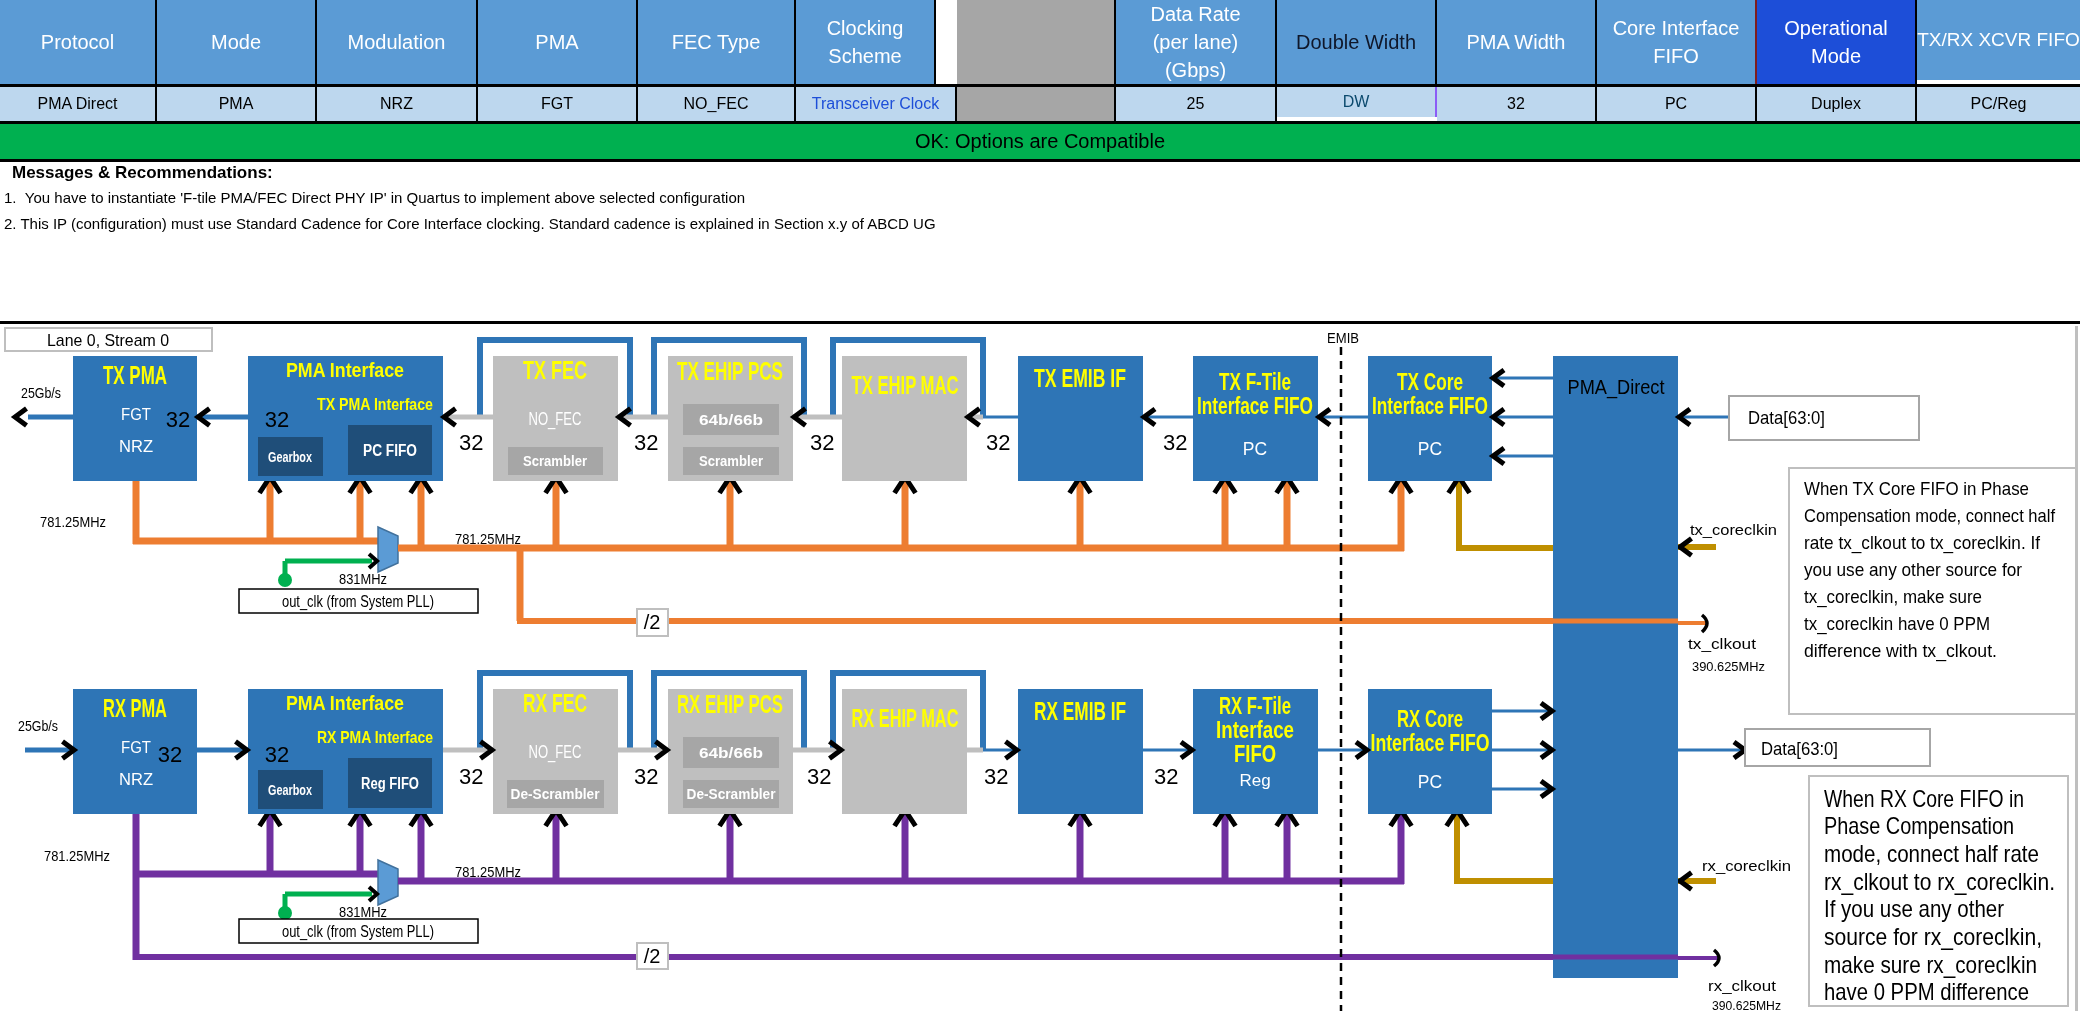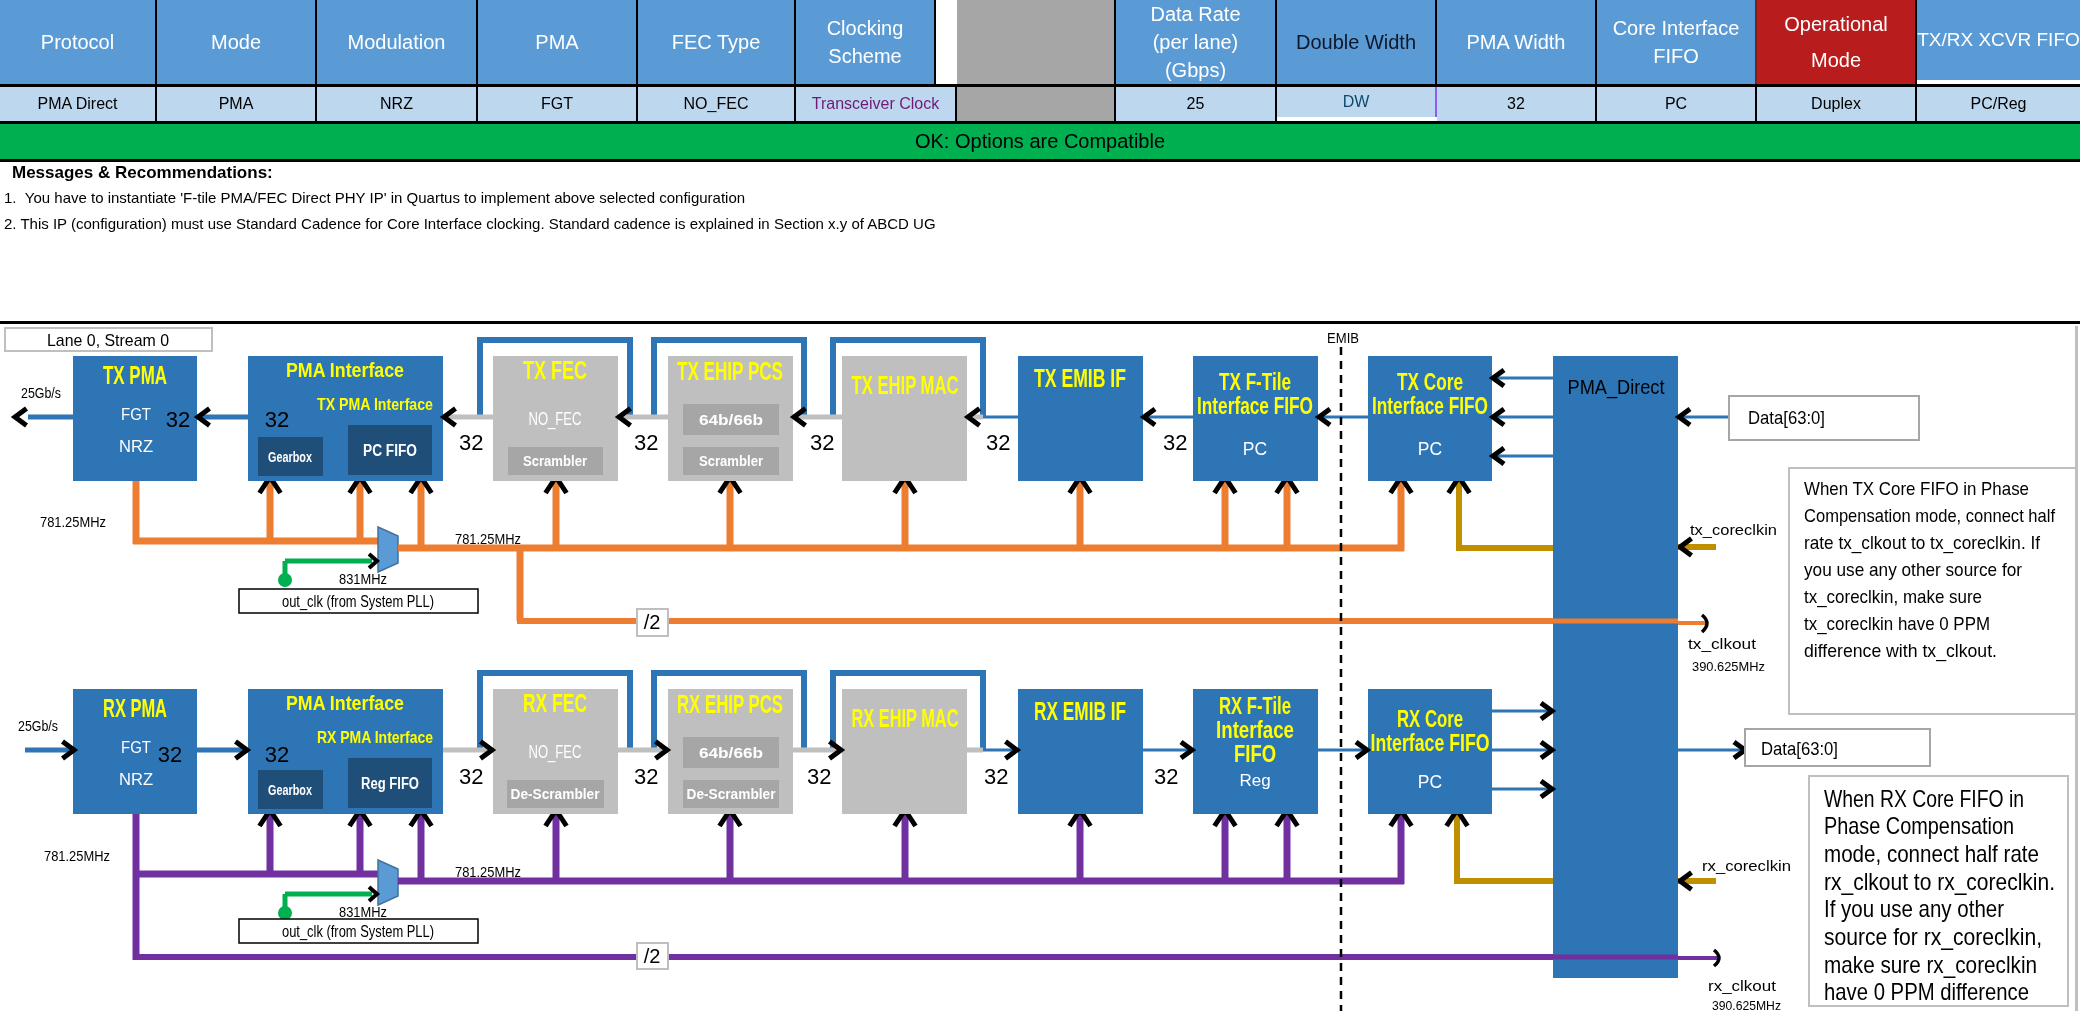--- a/index.html
+++ b/index.html
@@ -9,32 +9,32 @@
     <div style="position:absolute;left:0px;top:87px;width:157px;height:34px;background:#BDD7EE;border-right:2px solid #000;box-sizing:border-box;display:flex;align-items:center;justify-content:center;text-align:center;color:#000;font-size:16px">PMA Direct</div>
     <div style="position:absolute;left:157px;top:0;width:160px;height:84px;background:#5B9BD5;border-right:2px solid #000;box-sizing:border-box;display:flex;align-items:center;justify-content:center;text-align:center;color:#fff;font-size:20px;line-height:28px">Mode</div>
     <div style="position:absolute;left:157px;top:87px;width:160px;height:34px;background:#BDD7EE;border-right:2px solid #000;box-sizing:border-box;display:flex;align-items:center;justify-content:center;text-align:center;color:#000;font-size:16px">PMA</div>
     <div style="position:absolute;left:317px;top:0;width:161px;height:84px;background:#5B9BD5;border-right:2px solid #000;box-sizing:border-box;display:flex;align-items:center;justify-content:center;text-align:center;color:#fff;font-size:20px;line-height:28px">Modulation</div>
     <div style="position:absolute;left:317px;top:87px;width:161px;height:34px;background:#BDD7EE;border-right:2px solid #000;box-sizing:border-box;display:flex;align-items:center;justify-content:center;text-align:center;color:#000;font-size:16px">NRZ</div>
     <div style="position:absolute;left:478px;top:0;width:160px;height:84px;background:#5B9BD5;border-right:2px solid #000;box-sizing:border-box;display:flex;align-items:center;justify-content:center;text-align:center;color:#fff;font-size:20px;line-height:28px">PMA</div>
     <div style="position:absolute;left:478px;top:87px;width:160px;height:34px;background:#BDD7EE;border-right:2px solid #000;box-sizing:border-box;display:flex;align-items:center;justify-content:center;text-align:center;color:#000;font-size:16px">FGT</div>
     <div style="position:absolute;left:638px;top:0;width:158px;height:84px;background:#5B9BD5;border-right:2px solid #000;box-sizing:border-box;display:flex;align-items:center;justify-content:center;text-align:center;color:#fff;font-size:20px;line-height:28px">FEC Type</div>
     <div style="position:absolute;left:638px;top:87px;width:158px;height:34px;background:#BDD7EE;border-right:2px solid #000;box-sizing:border-box;display:flex;align-items:center;justify-content:center;text-align:center;color:#000;font-size:16px">NO_FEC</div>
     <div style="position:absolute;left:796px;top:0;width:140px;height:84px;background:#5B9BD5;border-right:2px solid #000;box-sizing:border-box;display:flex;align-items:center;justify-content:center;text-align:center;color:#fff;font-size:20px;line-height:28px">Clocking<br>Scheme</div>
-    <div style="position:absolute;left:796px;top:87px;width:161px;height:34px;background:#BDD7EE;border-right:2px solid #000;box-sizing:border-box;display:flex;align-items:center;justify-content:center;text-align:center;color:#701a75;font-size:16px">Transceiver Clock</div>
+    <div style="position:absolute;left:796px;top:87px;width:161px;height:34px;background:#BDD7EE;border-right:2px solid #000;box-sizing:border-box;display:flex;align-items:center;justify-content:center;text-align:center;color:#1d4ed8;font-size:16px">Transceiver Clock</div>
     <div style="position:absolute;left:957px;top:0;width:159px;height:84px;background:#A6A6A6;border-right:2px solid #000;box-sizing:border-box;display:flex;align-items:center;justify-content:center;text-align:center;color:#fff;font-size:20px;line-height:28px"></div>
     <div style="position:absolute;left:957px;top:87px;width:159px;height:34px;background:#A6A6A6;border-right:2px solid #000;box-sizing:border-box;display:flex;align-items:center;justify-content:center;text-align:center;color:#000;font-size:16px"></div>
     <div style="position:absolute;left:1116px;top:0;width:161px;height:84px;background:#5B9BD5;border-right:2px solid #000;box-sizing:border-box;display:flex;align-items:center;justify-content:center;text-align:center;color:#fff;font-size:20px;line-height:28px">Data Rate<br>(per lane)<br>(Gbps)</div>
     <div style="position:absolute;left:1116px;top:87px;width:161px;height:34px;background:#BDD7EE;border-right:2px solid #000;box-sizing:border-box;display:flex;align-items:center;justify-content:center;text-align:center;color:#000;font-size:16px">25</div>
     <div style="position:absolute;left:1277px;top:0;width:160px;height:84px;background:#5B9BD5;border-right:2px solid #000;box-sizing:border-box;display:flex;align-items:center;justify-content:center;text-align:center;color:#0f172a;font-size:20px;line-height:28px">Double Width</div>
     <div style="position:absolute;left:1277px;top:87px;width:160px;height:30px;background:#BDD7EE;border-right:2px solid #8b5cf6;box-sizing:border-box;display:flex;align-items:center;justify-content:center;text-align:center;color:#0c4a6e;font-size:16px">DW</div>
     <div style="position:absolute;left:1437px;top:0;width:160px;height:84px;background:#5B9BD5;border-right:2px solid #000;box-sizing:border-box;display:flex;align-items:center;justify-content:center;text-align:center;color:#fff;font-size:20px;line-height:28px">PMA Width</div>
     <div style="position:absolute;left:1437px;top:87px;width:160px;height:34px;background:#BDD7EE;border-right:2px solid #000;box-sizing:border-box;display:flex;align-items:center;justify-content:center;text-align:center;color:#000;font-size:16px">32</div>
     <div style="position:absolute;left:1597px;top:0;width:160px;height:84px;background:#5B9BD5;border-right:2px solid #7f1d1d;box-sizing:border-box;display:flex;align-items:center;justify-content:center;text-align:center;color:#fff;font-size:20px;line-height:28px">Core Interface<br>FIFO</div>
     <div style="position:absolute;left:1597px;top:87px;width:160px;height:34px;background:#BDD7EE;border-right:2px solid #000;box-sizing:border-box;display:flex;align-items:center;justify-content:center;text-align:center;color:#000;font-size:16px">PC</div>
-    <div style="position:absolute;left:1757px;top:0;width:160px;height:84px;background:#b91c1c;border-right:2px solid #000;box-sizing:border-box;display:flex;align-items:center;justify-content:center;text-align:center;color:#fff;font-size:20px;line-height:36px">Operational<br>Mode</div>
+    <div style="position:absolute;left:1757px;top:0;width:160px;height:84px;background:#1d4ed8;border-right:2px solid #000;box-sizing:border-box;display:flex;align-items:center;justify-content:center;text-align:center;color:#fff;font-size:20px;line-height:28px">Operational<br>Mode</div>
     <div style="position:absolute;left:1757px;top:87px;width:160px;height:34px;background:#BDD7EE;border-right:2px solid #000;box-sizing:border-box;display:flex;align-items:center;justify-content:center;text-align:center;color:#000;font-size:16px">Duplex</div>
     <div style="position:absolute;left:1917px;top:0;width:163px;height:80px;background:#5B9BD5;box-sizing:border-box;display:flex;align-items:center;justify-content:center;text-align:center;color:#fff;font-size:20px;line-height:28px">
       <span style="white-space:nowrap;font-size:19px">TX/RX XCVR FIFO</span>
     </div>
     <div style="position:absolute;left:1917px;top:87px;width:163px;height:34px;background:#BDD7EE;box-sizing:border-box;display:flex;align-items:center;justify-content:center;text-align:center;color:#000;font-size:16px">PC/Reg</div>
     <div style="position:absolute;left:0;top:84px;width:2080px;height:3px;background:#000"></div>
     <div style="position:absolute;left:0;top:121px;width:2080px;height:3px;background:#000"></div>
 <div style="position:absolute;left:0;top:124px;width:2080px;height:38px;background:#00B050;border-bottom:3px solid #000;box-sizing:border-box;display:flex;align-items:center;justify-content:center;font-size:20px;color:#000">OK: Options are Compatible</div>
 <div style="position:absolute;left:12px;top:163px;font-size:17px;font-weight:bold">Messages &amp; Recommendations:</div>
 <div style="position:absolute;left:4px;top:189px;font-size:15px">1.&nbsp;&nbsp;You have to instantiate 'F-tile PMA/FEC Direct PHY IP' in Quartus to implement above selected configuration</div>

